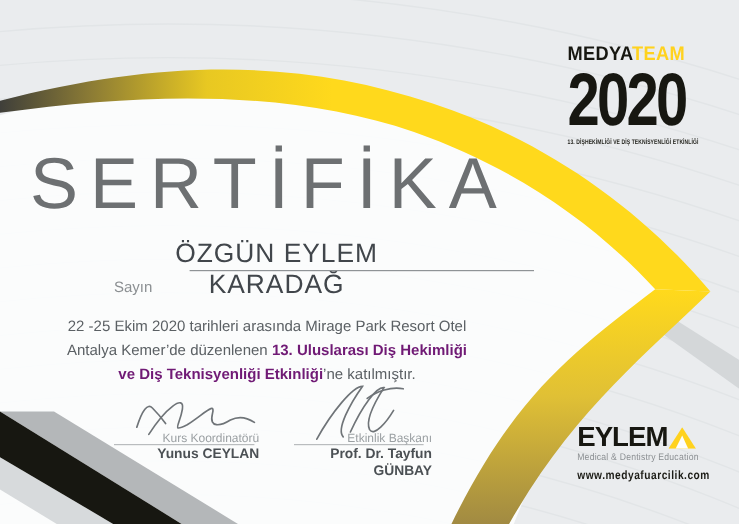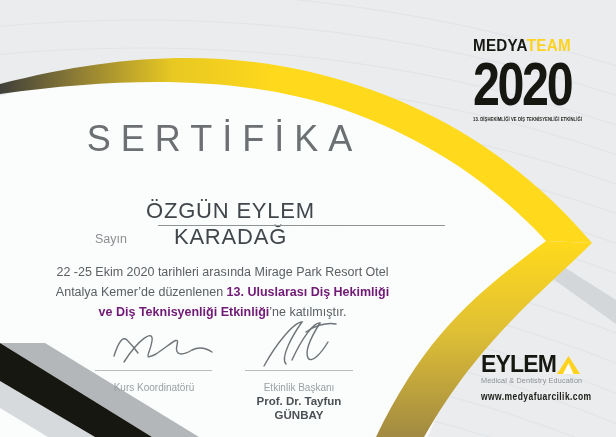--- a/index.html
+++ b/index.html
@@ -2,34 +2,34 @@
 <html><head>
 <meta charset="utf-8">
 <style>
   html,body{margin:0;padding:0;}
   body{font-family:"Liberation Sans","DejaVu Sans",sans-serif;background:#fff;}
   #stage{position:relative;width:616px;height:437px;overflow:hidden;background:#eaecee;}
   #bg{position:absolute;left:0;top:0;z-index:0;}
   .abs{position:absolute;z-index:2;}
 
   .title{left:22px;top:118px;width:405px;text-align:center;
-         font-size:36px;font-weight:300;color:#6d7072;letter-spacing:10px;}
+         font-size:60px;font-weight:300;color:#6d7072;letter-spacing:10px;}
   .salutation{left:95px;top:211px;font-size:12.5px;color:#8b8f92;margin-top:21px;}
   .recipient{left:118px;top:198px;width:225px;text-align:center;
              font-size:22px;color:#41464b;letter-spacing:0.8px;font-weight:400;}
   .name-line{left:158px;top:225px;width:287px;height:1px;background:#8f9396;}
 
   .body-text{left:20px;top:262px;width:405px;text-align:center;
              font-size:12.5px;line-height:20px;color:#5b6064;}
   .body-text b{color:#701a75;}
 
   .sig-line{top:370px;height:1px;background:#b9bcbe;}
   .sig-line.l{left:95px;width:117px;}
   .sig-line.r{left:245px;width:108px;}
-  .sig-col{top:382px;text-align:center;}
+  .sig-col{top:360px;text-align:right;}
   .sig-col.l{left:92px;width:124px;}
   .sig-col.r{left:238px;width:122px;}
   .sig-role{font-size:10px;color:#9ba0a3;line-height:12px;}
   .sig-name{font-size:11.5px;font-weight:700;color:#4b5054;line-height:14px;}
   .scribble{z-index:2;position:absolute;}
 
   .evlogo{left:473px;top:36px;width:150px;}
   .ev-name{font-size:16.5px;font-weight:700;letter-spacing:0.3px;color:#171711;
            transform:scaleX(0.92);transform-origin:left;white-space:nowrap;}
   .ev-name .team{color:#ffd21e;}
@@ -136,20 +136,21 @@
       <path d="M8,48 C20,26 38,4 46,4 C36,18 24,40 30,46"></path>
       <path d="M36,42 C46,20 58,4 64,5 C57,16 48,32 52,40 C56,46 66,34 72,24"></path>
       <path d="M50,14 C58,8 70,4 80,6"></path>
     </g>
   </svg>
   <div class="abs sig-line l"></div>
   <div class="abs sig-line r"></div>
 
   <div class="abs sig-col l">
     <div class="sig-role">Kurs Koordinatörü</div>
+    <div class="sig-name">Yunus CEYLAN</div>
   </div>
   <div class="abs sig-col r">
     <div class="sig-role">Etkinlik Başkanı</div>
     <div class="sig-name">Prof. Dr. Tayfun GÜNBAY</div>
   </div>
 
   <div class="abs colog">
     <div class="co-name">
       <span>EYLEM</span>
       <svg width="23" height="18" viewBox="0 0 23 18">

